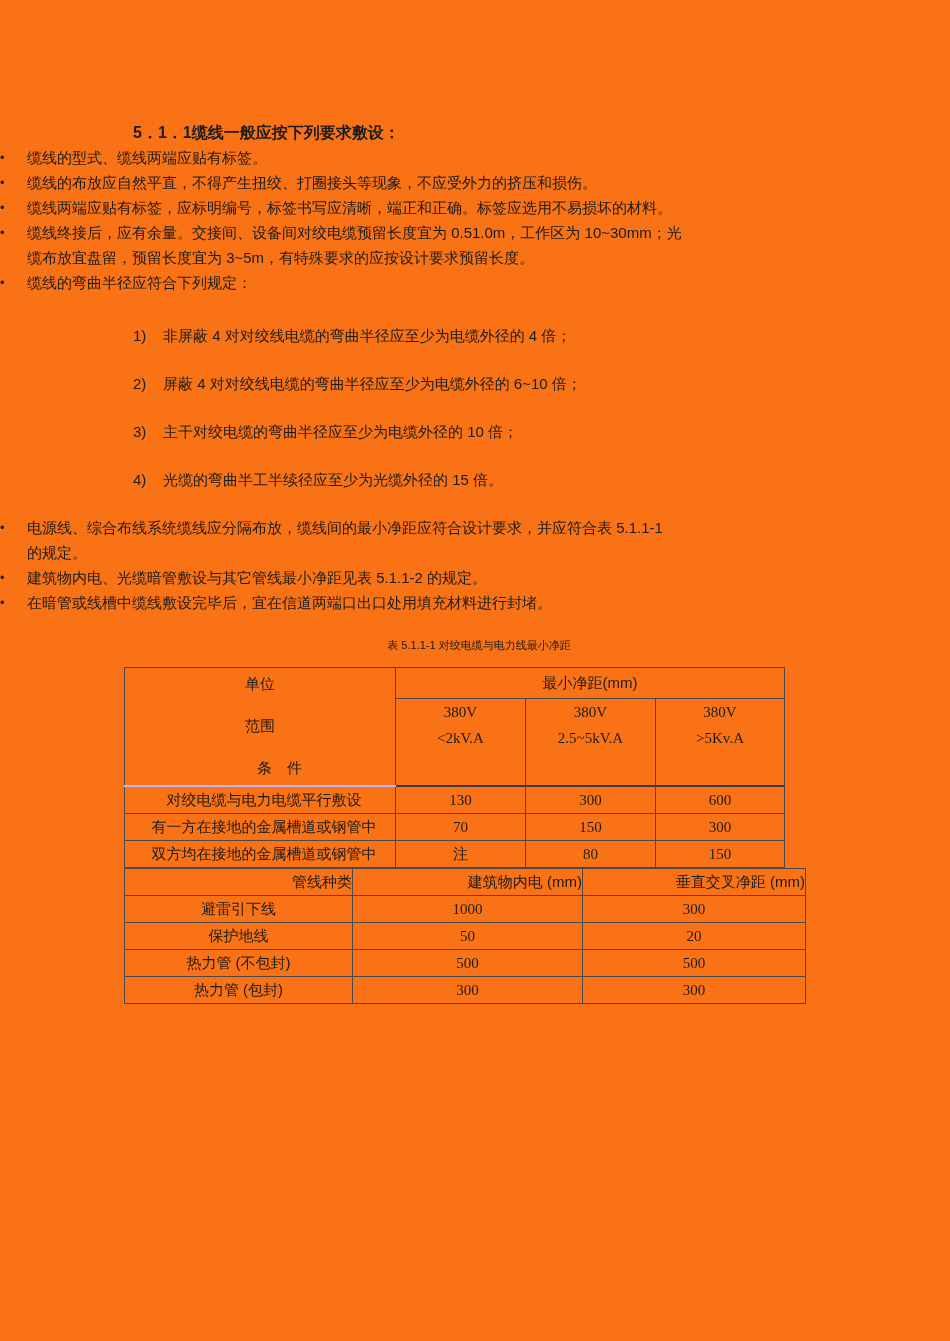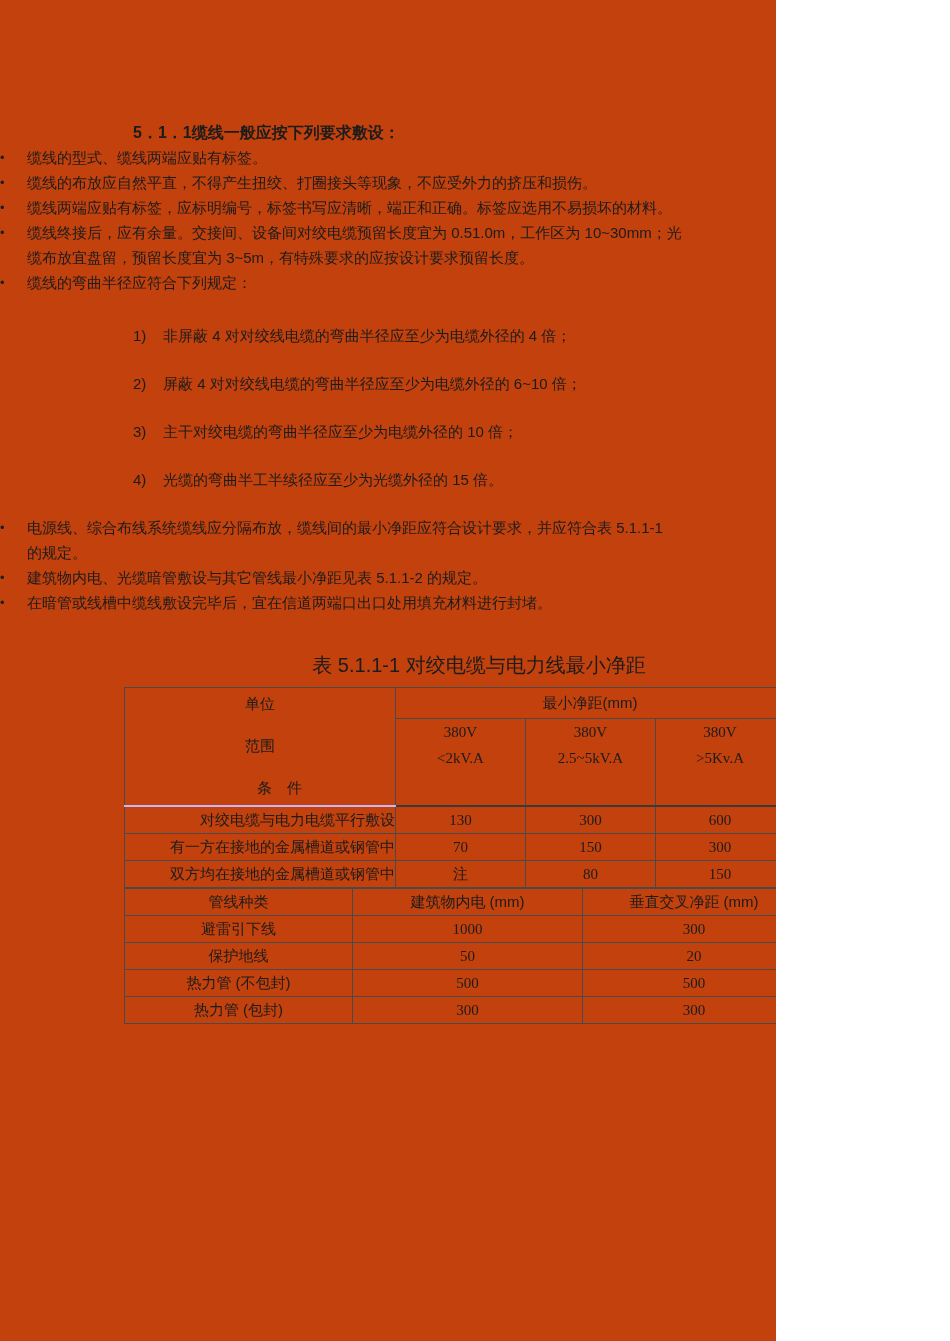--- a/index.html
+++ b/index.html
@@ -1,35 +1,35 @@
 <!DOCTYPE html>
 <html><head>
 <meta charset="utf-8">
 <style>
   html,body { margin:0; padding:0; background:#ffffff; }
   .page {
-    position:relative; width:776px; height:1341px; background:#c2410c;
+    position:relative; width:950px; height:1341px; background:#f97316;
     color:#1c1c1c; font-family:"Liberation Sans","DejaVu Sans",sans-serif;
     box-sizing:border-box; padding-top:121px; overflow:hidden;
   }
   .heading {
     margin:0 0 0 133px; font-size:16px; font-weight:600; line-height:24px;
   }
   ul.bullets { list-style:none; margin:0; padding:0; }
   ul.bullets li { display:flex; font-size:15px; line-height:25px; font-weight:500; }
   ul.bullets .dot { flex:none; width:27px; font-size:13px; }
   ul.bullets .txt { flex:1; }
   .g1 { margin:27px 0 0 163px; width:682px; }
   .g2 { margin:0 0 0 163px; width:682px; }
   ol.numbered { list-style:none; margin:28px 0 0 133px; padding:0; width:712px; }
   ol.numbered li { display:flex; font-size:15px; line-height:25px; font-weight:500; margin-bottom:23px; }
   ol.numbered .num { flex:none; width:30px; }
   .caption {
-    width:710px; margin:40px 0 12px 124px; text-align:center;
-    font-size:20px; font-weight:500; line-height:20px;
+    width:710px; margin:20px 0 12px 124px; text-align:center;
+    font-size:11px; font-weight:500; line-height:20px;
   }
   .caption.c2 { margin-top:14px; }
   table { border-collapse:collapse; table-layout:fixed; margin-left:124px; }
   table td, table th {
     border:1px solid #4a4a4a; padding:0; font-size:15px; font-weight:500;
     color:#1c1c1c; overflow:hidden;
   }
   .t1 { width:660px; }
   .t1 .corner-cell { border-bottom:2px solid #c4b5fd; vertical-align:top; }
   .corner-box {
@@ -37,28 +37,28 @@
     height:116px; box-sizing:border-box; padding:7px 0 6px 0;
   }
   .corner-top, .corner-mid { text-align:center; }
   .corner-bot { text-align:center; padding-left:39px; }
   .t1 .span-h { height:30px; text-align:center; vertical-align:middle; }
   .t1 .sub td { height:86px; vertical-align:top; text-align:center;
     border-bottom:2px solid #3a3a3a; }
   .t1 .sub .l1, .t1 .sub .l2 { line-height:26px; }
   .t1 .sub { font-family:"Liberation Serif","DejaVu Serif",serif; }
   .t1 .data td { height:26px; }
-  .t1 .data .lab { text-align:right; padding-left:8px; }
+  .t1 .data .lab { text-align:center; padding-left:8px; }
   .t1 .data .val { text-align:center; font-family:"Liberation Serif","DejaVu Serif",serif; }
   .note {
     margin:30px 0 0 108px; width:740px; font-size:15px; line-height:25px;
     font-weight:500; text-indent:12px;
   }
   .t2 { width:681px; }
-  .t2 th { height:26px; text-align:center; vertical-align:middle; }
+  .t2 th { height:26px; text-align:right; vertical-align:middle; }
   .t2 td { height:26px; text-align:center; vertical-align:middle; }
   .t2 .val { font-family:"Liberation Serif","DejaVu Serif",serif; }
 </style>
 </head>
 <body>
 
 <div class="page">
 
   <h1 class="heading">5．1．1缆线一般应按下列要求敷设：</h1>
 

